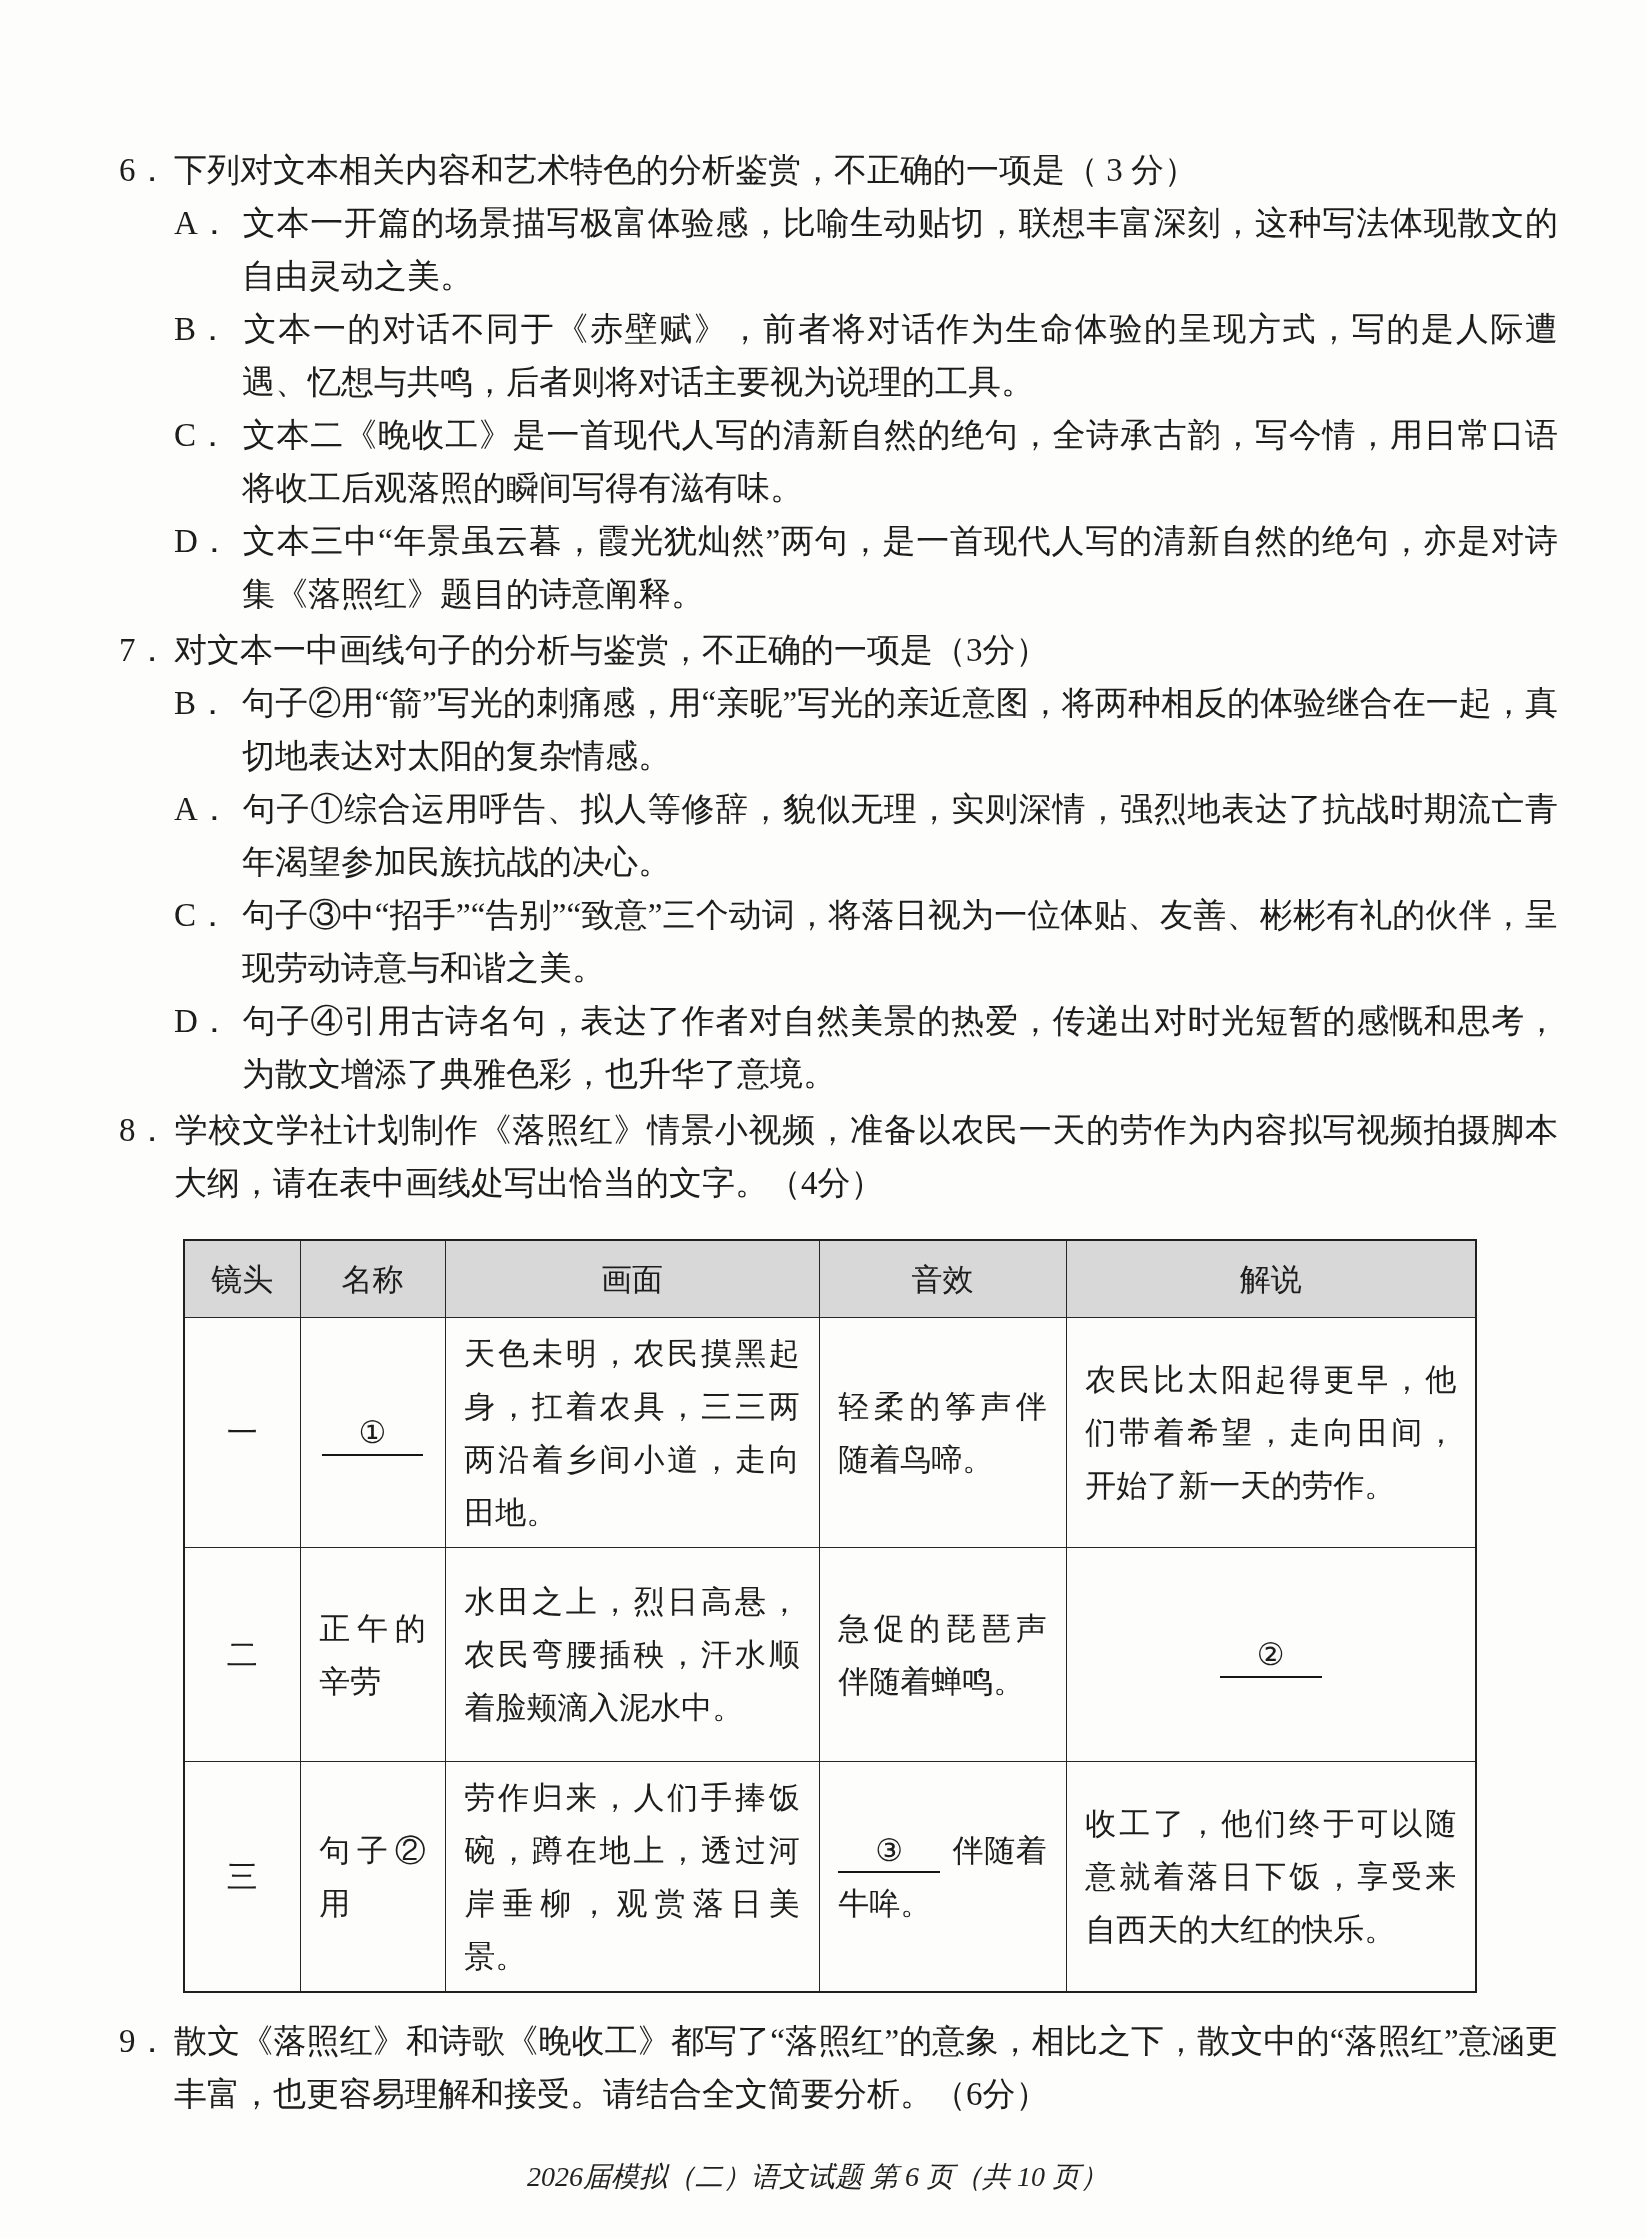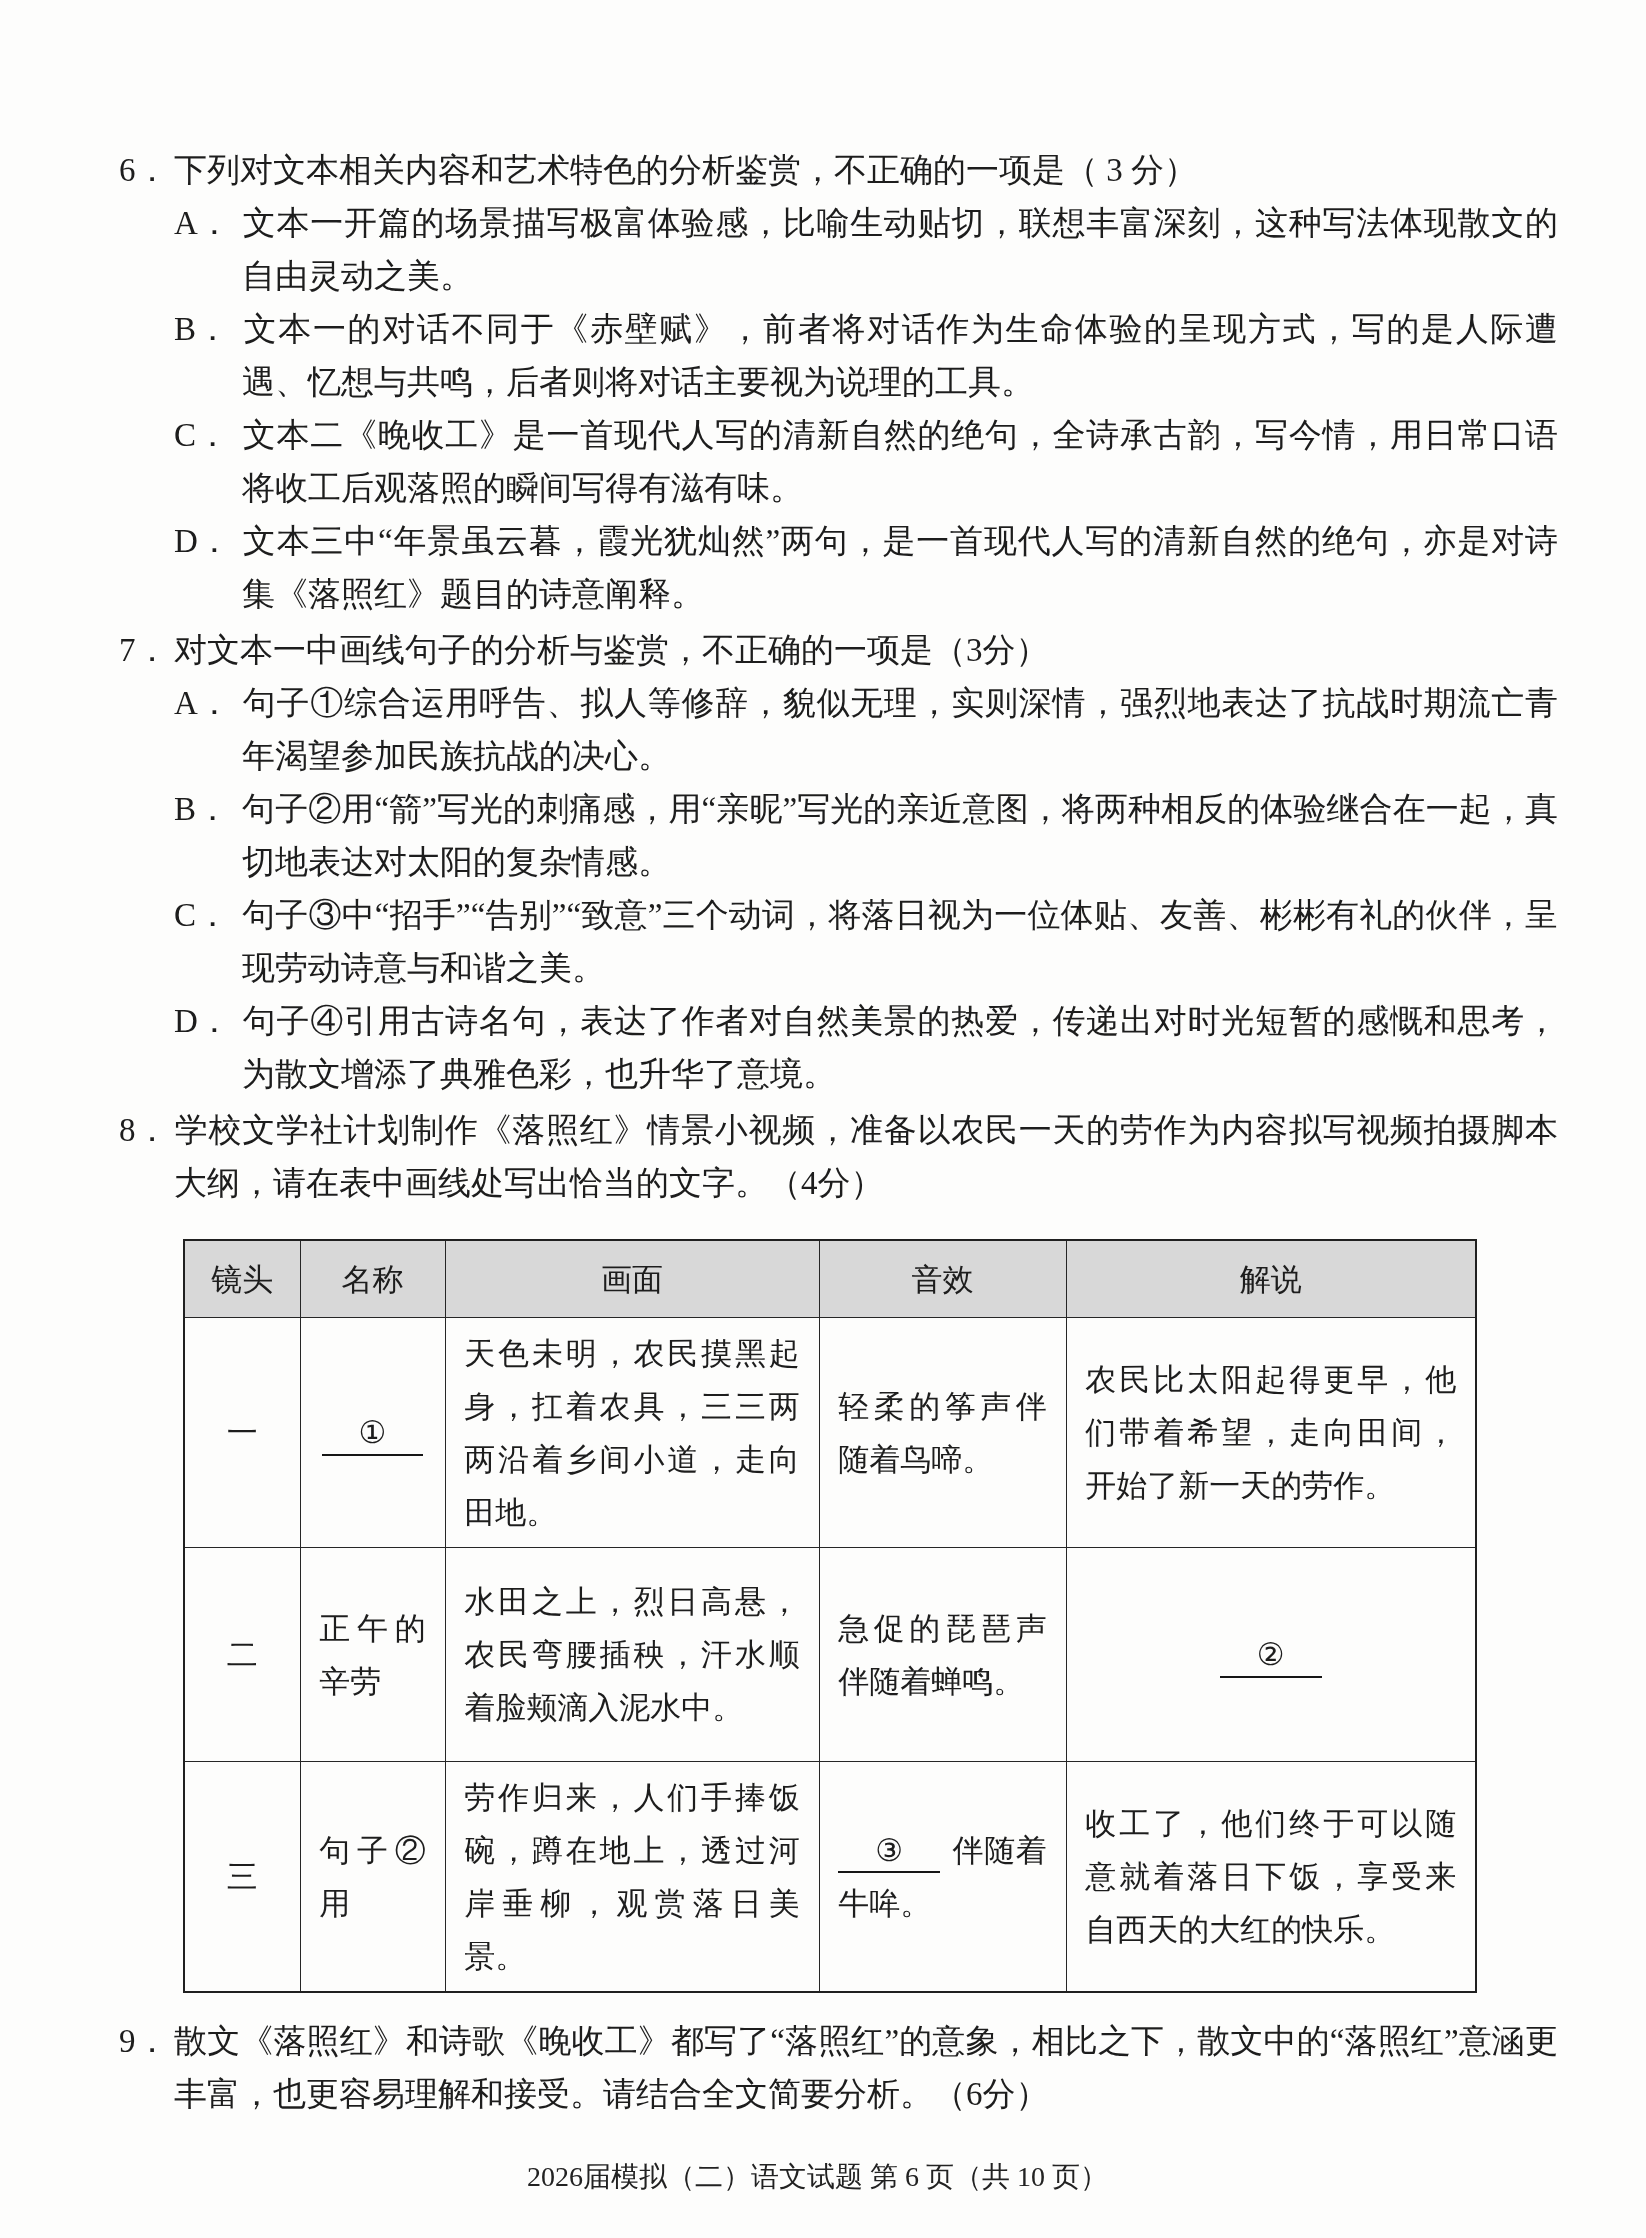--- a/index.html
+++ b/index.html
@@ -67,20 +67,21 @@
     padding:0 3.4px 2.6px 3.4px;
     text-indent:0;
   }
   .gap{margin-left:12px;}
   .footer{
     position:absolute;
     left:0;right:12px;bottom:36px;
     text-align:center;
     font-size:28px;
     color:#222;
+    font-style:italic;
   }
 </style>
 </head>
 <body>
 
 <div class="page">
   <div class="content">
 
     <section class="q">
       <p class="stem"><span class="num">6．</span><span>下列对文本相关内容和艺术特色的分析鉴赏，不正确的一项是（ 3 分）</span></p>
@@ -88,22 +89,22 @@
         <p class="opt"><span class="olabel">A．</span><span>文本一开篇的场景描写极富体验感，比喻生动贴切，联想丰富深刻，这种写法体现散文的自由灵动之美。</span></p>
         <p class="opt"><span class="olabel">B．</span><span>文本一的对话不同于《赤壁赋》，前者将对话作为生命体验的呈现方式，写的是人际遭遇、忆想与共鸣，后者则将对话主要视为说理的工具。</span></p>
         <p class="opt"><span class="olabel">C．</span><span>文本二《晚收工》是一首现代人写的清新自然的绝句，全诗承古韵，写今情，用日常口语将收工后观落照的瞬间写得有滋有味。</span></p>
         <p class="opt"><span class="olabel">D．</span><span>文本三中“年景虽云暮，霞光犹灿然”两句，是一首现代人写的清新自然的绝句，亦是对诗集《落照红》题目的诗意阐释。</span></p>
       </div>
     </section>
 
     <section class="q">
       <p class="stem"><span class="num">7．</span><span>对文本一中画线句子的分析与鉴赏，不正确的一项是（3分）</span></p>
       <div class="options">
+        <p class="opt"><span class="olabel">B．</span><span>句子②用“箭”写光的刺痛感，用“亲昵”写光的亲近意图，将两种相反的体验继合在一起，真切地表达对太阳的复杂情感。</span></p>
         <p class="opt"><span class="olabel">A．</span><span>句子①综合运用呼告、拟人等修辞，貌似无理，实则深情，强烈地表达了抗战时期流亡青年渴望参加民族抗战的决心。</span></p>
-        <p class="opt"><span class="olabel">B．</span><span>句子②用“箭”写光的刺痛感，用“亲昵”写光的亲近意图，将两种相反的体验继合在一起，真切地表达对太阳的复杂情感。</span></p>
         <p class="opt"><span class="olabel">C．</span><span>句子③中“招手”“告别”“致意”三个动词，将落日视为一位体贴、友善、彬彬有礼的伙伴，呈现劳动诗意与和谐之美。</span></p>
         <p class="opt"><span class="olabel">D．</span><span>句子④引用古诗名句，表达了作者对自然美景的热爱，传递出对时光短暂的感慨和思考，为散文增添了典雅色彩，也升华了意境。</span></p>
       </div>
     </section>
 
     <section class="q">
       <p class="stem"><span class="num">8．</span><span>学校文学社计划制作《落照红》情景小视频，准备以农民一天的劳作为内容拟写视频拍摄脚本大纲，请在表中画线处写出恰当的文字。（4分）</span></p>
 
       <table class="sb">
         <colgroup>

